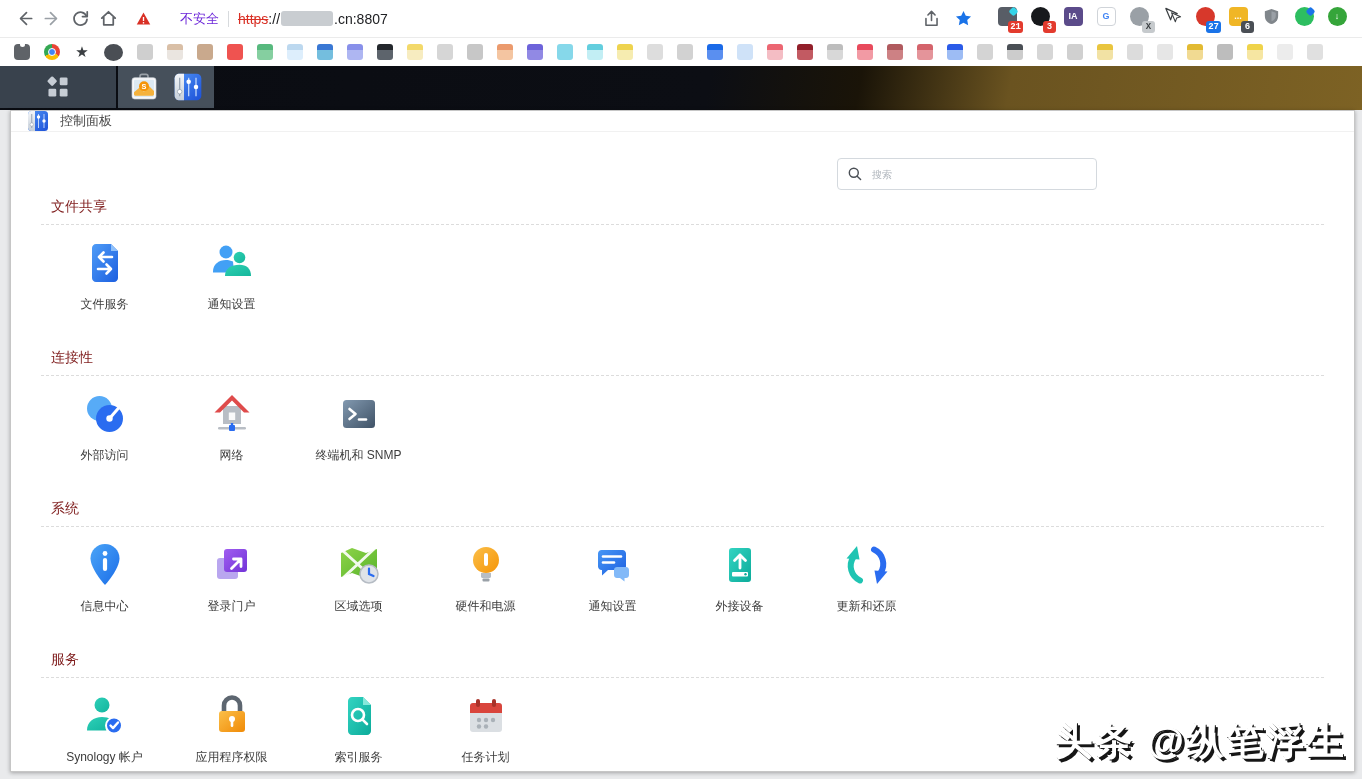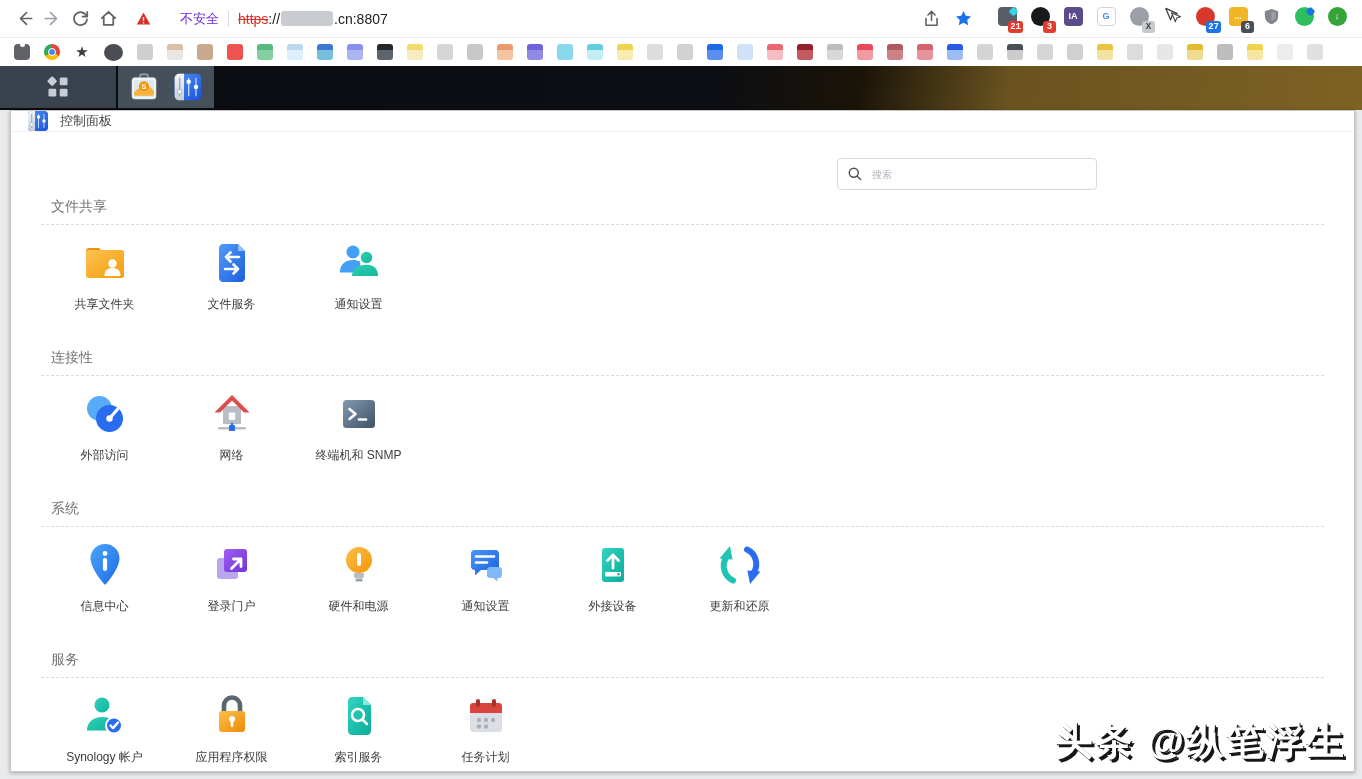--- a/index.html
+++ b/index.html
@@ -68,21 +68,21 @@
   .searchbox {
     position:absolute; left:826px; top:47px; width:260px; height:32px;
     border:1px solid #d4d9de; border-radius:4px; background:#fff;
     display:flex; align-items:center; padding:0 9px; gap:7px;
   }
   .searchbox svg { width:16px; height:16px; flex:0 0 auto; }
   .searchbox input { border:none; outline:none; flex:1; min-width:0; font-size:10px; color:#333; font-family:inherit; background:transparent; }
   .searchbox input::placeholder { color:#aeb4bb; }
   .sections { position:absolute; left:30px; right:30px; top:87px; }
   .section { margin-bottom:36px; }
-  .section-title { font-size:14px; color:#737373; padding-left:10px; }
+  .section-title { font-size:14px; color:#7f1d1d; padding-left:10px; }
   .section-divider { border:none; border-top:1px dashed #dcdcdc; margin:8px 0 14px 0; }
   .apps { display:flex; }
   .app { width:127px; display:flex; flex-direction:column; align-items:center; cursor:pointer; }
   .app-icon svg { width:48px; height:48px; display:block; }
   .app-label { margin-top:9px; font-size:12px; color:#3c3c3c; white-space:nowrap; }
   
   .watermark {
     position:absolute; right:16px; bottom:12px; z-index:50;
     font-size:38px; font-weight:bold; letter-spacing:2px;
     color:#fff; text-shadow:3px 3px 0 #161616, 1px 1px 0 #161616;
@@ -327,37 +327,20 @@
 
   <div class="sections">
       <div class="section">
         <div class="section-title">文件共享</div>
         <div class="section-divider"></div>
         <div class="apps">
           <div class="app">
             <span class="app-icon">
               <svg viewBox="0 0 48 48">
                 <defs>
-                  <linearGradient id="sf_g" x1="0" y1="0" x2="1" y2="1">
-                    <stop offset="0" stop-color="#fdc154"></stop>
-                    <stop offset="1" stop-color="#f59e0b"></stop>
-                  </linearGradient>
-                </defs>
-                <path d="M5 12c0-1.7 1.3-3 3-3h10l4 4H5z" fill="#e8920c"></path>
-                <rect x="5" y="11" width="38" height="28" rx="2.5" fill="url(#sf_g)"></rect>
-                <circle cx="31.5" cy="24.5" r="4.2" fill="#fff"></circle>
-                <path d="M23.5 36c0-4.4 3.6-7 8-7s8 2.6 8 7v1h-16z" fill="#fff"></path>
-              </svg>
-            </span>
-            <div class="app-label">共享文件夹</div>
-          </div>
-          <div class="app">
-            <span class="app-icon">
-              <svg viewBox="0 0 48 48">
-                <defs>
                   <linearGradient id="fs_g" x1="0" y1="0" x2="1" y2="1">
                     <stop stop-color="#4f9cf7" offset="0"></stop>
                     <stop stop-color="#1c5fe0" offset="1"></stop>
                   </linearGradient>
                 </defs>
                 <path d="M11 9c0-2.2 1.8-4 4-4h15l7 7v27c0 2.2-1.8 4-4 4H15c-2.2 0-4-1.8-4-4z" fill="url(#fs_g)"></path>
                 <path d="M30 5l7 7h-7z" fill="#8fc0fa"></path>
                 <path d="M31 18H18m0 0l4.5-4.5M18 18l4.5 4.5" stroke="#fff" stroke-width="2.6" fill="none" stroke-linecap="round" stroke-linejoin="round"></path>
                 <path d="M17 30h13m0 0l-4.5-4.5M30 30l-4.5 4.5" stroke="#fff" stroke-width="2.6" fill="none" stroke-linecap="round" stroke-linejoin="round"></path>
               </svg>
@@ -457,20 +440,37 @@
                   <linearGradient id="lp_g" x1="0" y1="0" x2="1" y2="1">
                     <stop stop-color="#a05df0" offset="0"></stop>
                     <stop stop-color="#7334d8" offset="1"></stop>
                   </linearGradient>
                 </defs>
                 <rect x="16" y="8" width="23" height="23" rx="3" fill="url(#lp_g)"></rect>
                 <path d="M23.5 27.5l9.5-9.5m0 0h-7.5m7.5 0v7.5" stroke="#fff" stroke-width="2.8" fill="none" stroke-linecap="round" stroke-linejoin="round"></path>
               </svg>
             </span>
             <div class="app-label">登录门户</div>
+          </div>
+          <div class="app">
+            <span class="app-icon">
+              <svg viewBox="0 0 48 48">
+                <defs>
+                  <linearGradient id="ro_g" x1="0" y1="0" x2="1" y2="1">
+                    <stop stop-color="#8fd44a" offset="0"></stop>
+                    <stop stop-color="#57b32a" offset="1"></stop>
+                  </linearGradient>
+                </defs>
+                <path d="M6 12l11-5 14 5 11-4v24l-11 5-14-5-11 4z" fill="url(#ro_g)"></path>
+                <path d="M8 10l30 27M39 8L9 36" stroke="#fff" stroke-width="3" opacity="0.9"></path>
+                <circle cx="34" cy="33" r="9" fill="#dfe3e8" stroke="#b6bcc4" stroke-width="1.5"></circle>
+                <path d="M34 27.5V33l4.5 2" stroke="#2a6cf0" stroke-width="2.2" fill="none" stroke-linecap="round"></path>
+              </svg>
+            </span>
+            <div class="app-label">区域选项</div>
           </div>
           <div class="app">
             <span class="app-icon">
               <svg viewBox="0 0 48 48">
                 <defs>
                   <linearGradient id="hp_g" x1="0" y1="0" x2="1" y2="1">
                     <stop stop-color="#fbbf49" offset="0"></stop>
                     <stop stop-color="#f59508" offset="1"></stop>
                   </linearGradient>
                 </defs>

